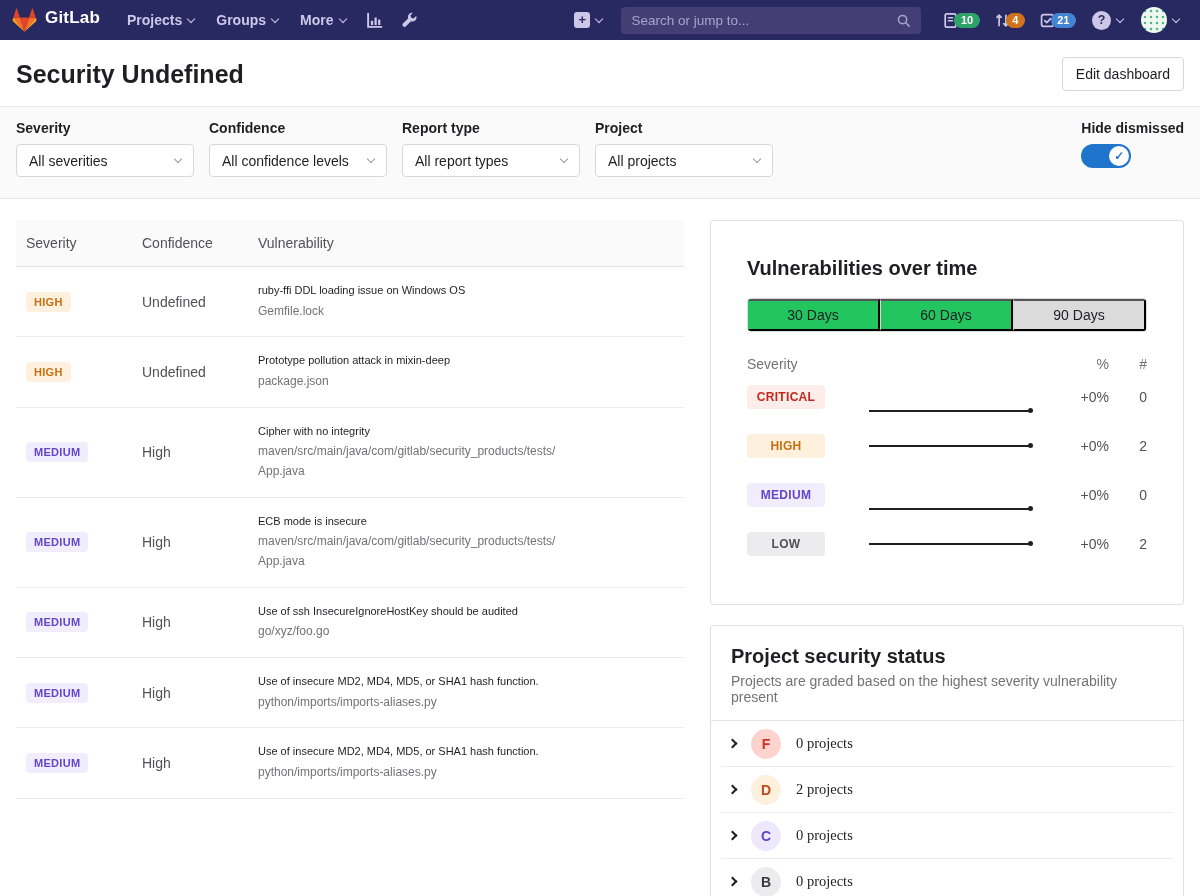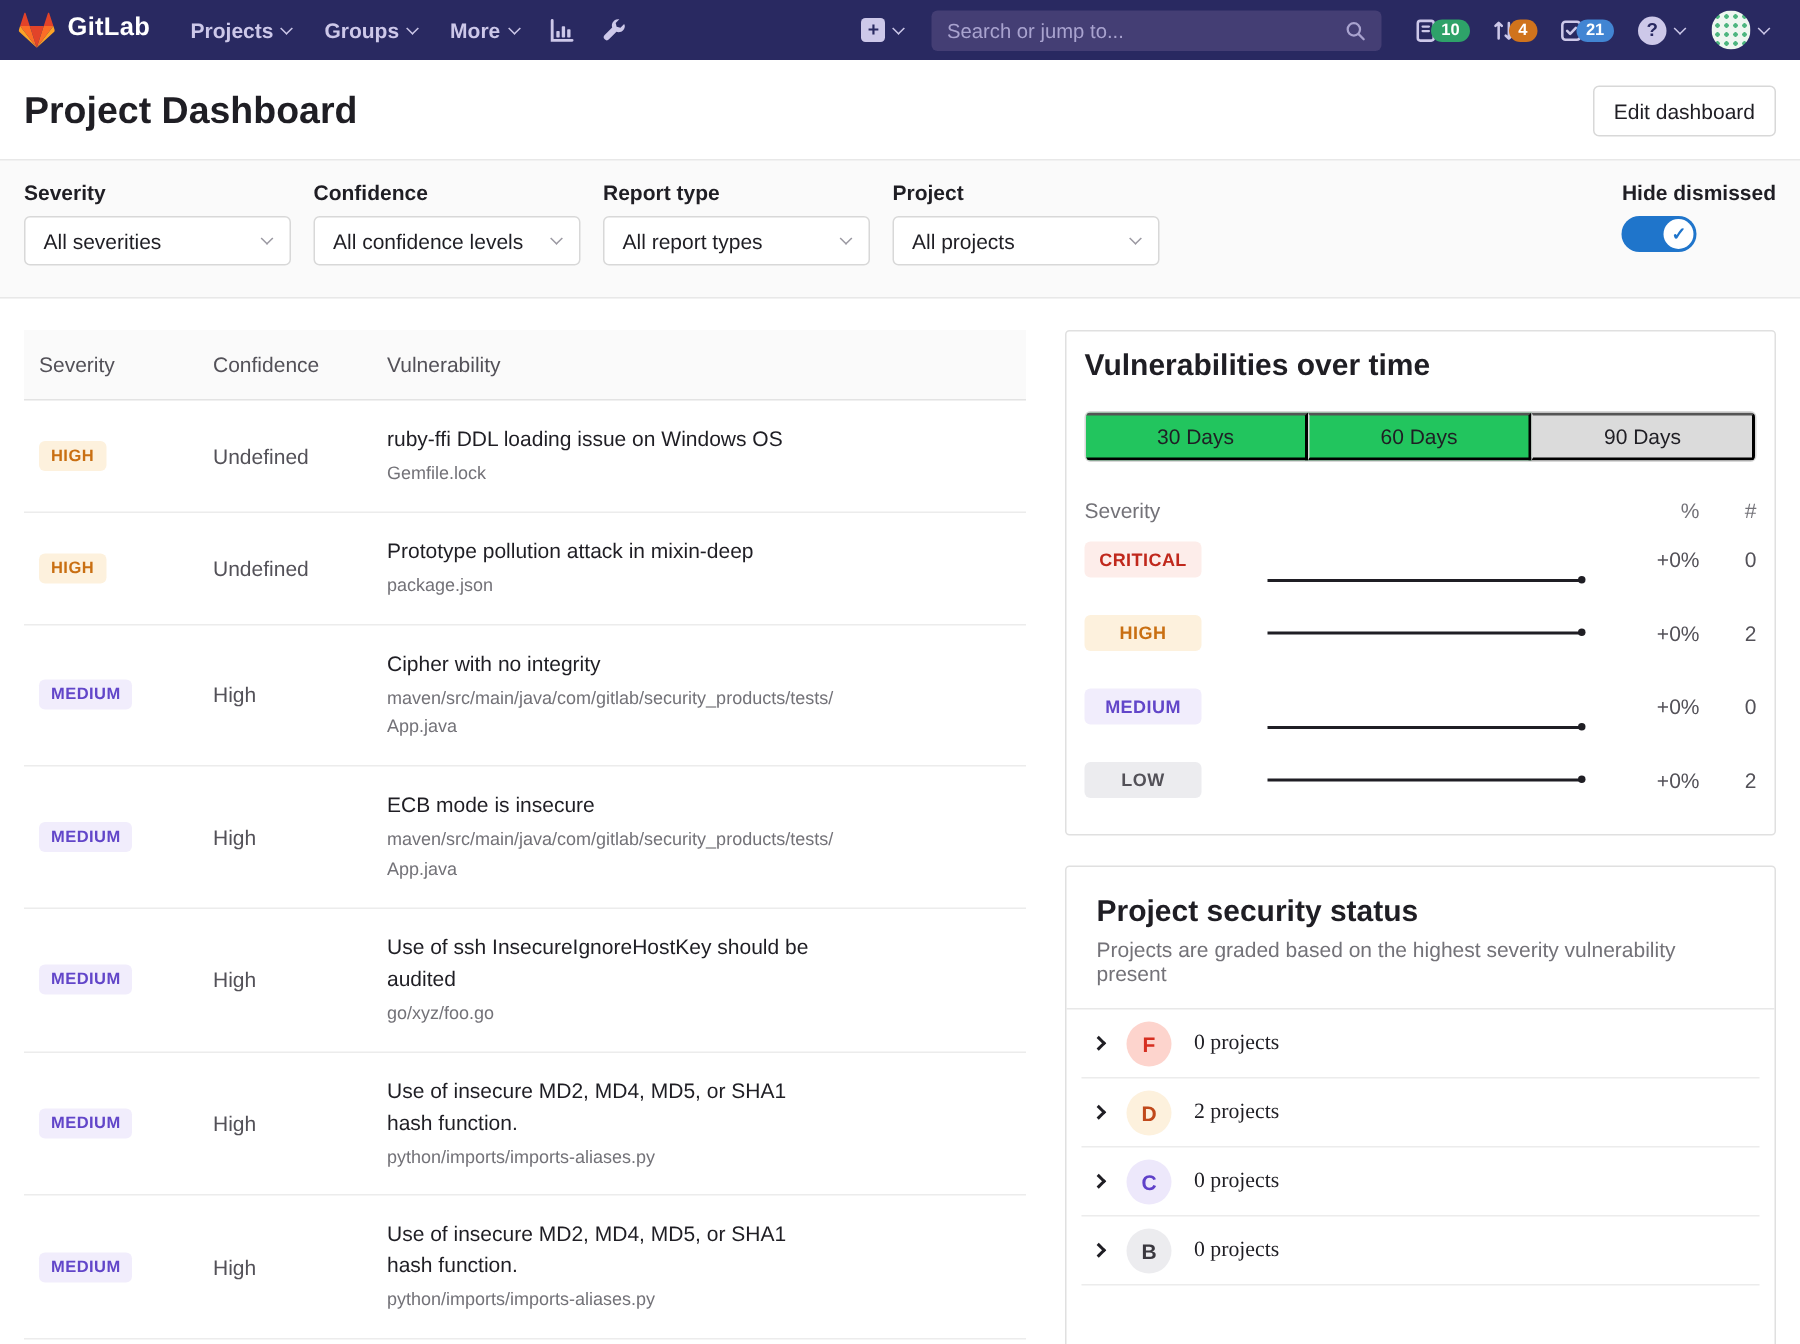--- a/index.html
+++ b/index.html
@@ -46,26 +46,26 @@
   
   .thead, .trow { display:grid; grid-template-columns:116px 116px 1fr; padding:15px 10px; }
   .thead { background:#fafafa; border-bottom:1px solid #e3e3e3; color:#535158; font-size:14px; }
   .trow { border-bottom:1px solid #ececec; align-items:center; cursor:pointer; }
   .badge { display:inline-block; font-size:11px; font-weight:700; padding:4px 8px; border-radius:4px; letter-spacing:.3px; }
   .badge.high { background:#fdf1dd; color:#c96f12; }
   .badge.medium { background:#f1edfc; color:#6246c9; }
   .badge.critical { background:#fdedea; color:#c0281c; }
   .badge.low { background:#ececef; color:#535158; }
   .conf { color:#535158; font-size:14px; }
-  .vtitle { font-size:14px; color:#1f1e24; line-height:1.5; max-width:300px; }
+  .vtitle { font-size:11px; color:#1f1e24; line-height:1.5; max-width:300px; }
   .vpath { font-size:12px; color:#737278; margin-top:3px; line-height:1.65; max-width:300px; word-break:break-all; }
 
   
   .card { border:1px solid #e0e0e0; border-radius:3px; background:#fff; }
-  .card-pad { padding:12px; }
+  .card-pad { padding:36px; }
   .card-title { font-size:20px; font-weight:700; }
   .card-sub { font-size:14px; color:#737278; margin-top:5px; }
 
   .segmented { display:flex; margin-top:18px; border:1px solid #d8d8d8; border-radius:4px; overflow:hidden; }
   .seg-btn { flex:1; height:32px; background:#22c55e; font-size:14px; color:#1f1e24; display:flex; align-items:center; justify-content:center; border-left:1px solid #d8d8d8; cursor:pointer; font-family:inherit; }
   .seg-btn:first-child { border-left:none; }
   .seg-btn.active { background:#dbdbdb; }
 
   .chart-head, .chart-row { display:grid; grid-template-columns:84px 1fr 52px 26px; column-gap:12px; align-items:center; }
   .chart-head { margin-top:24px; color:#737278; font-size:14px; }
@@ -189,21 +189,21 @@
     </div>
 
     <div class="nav-iconbtn">
       <span class="avatar"></span>
       <span class="chev"></span>
     </div>
   </div>
 </div>
 
 <div class="page-header">
-  <h1 class="page-title">Project Dashboard</h1>
+  <h1 class="page-title">Security Undefined</h1>
   <button class="edit-btn">Edit dashboard</button>
 </div>
 
 <div class="filter-bar">
   <span id="filter-fields" style="display:flex;gap:15px;">
       <div>
     <span class="filter-label">Severity</span>
     <div class="select">
       <span>All severities</span>
       <span class="chev"></span>

